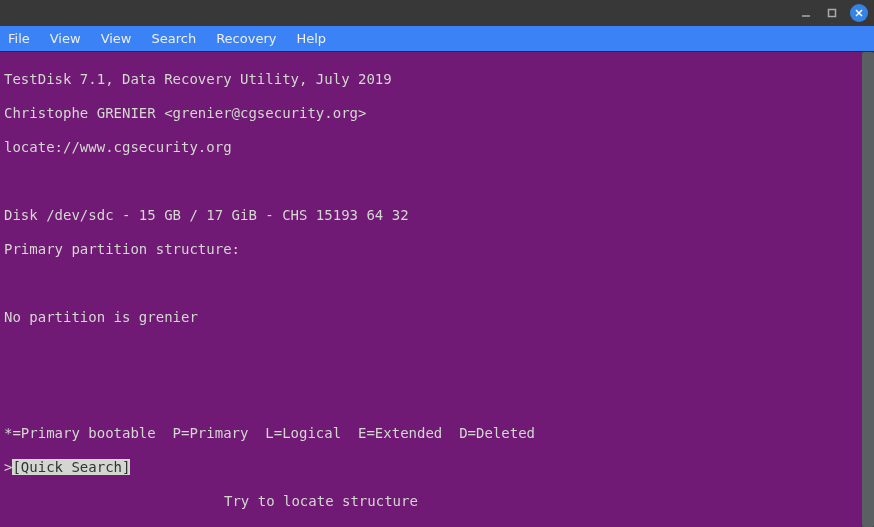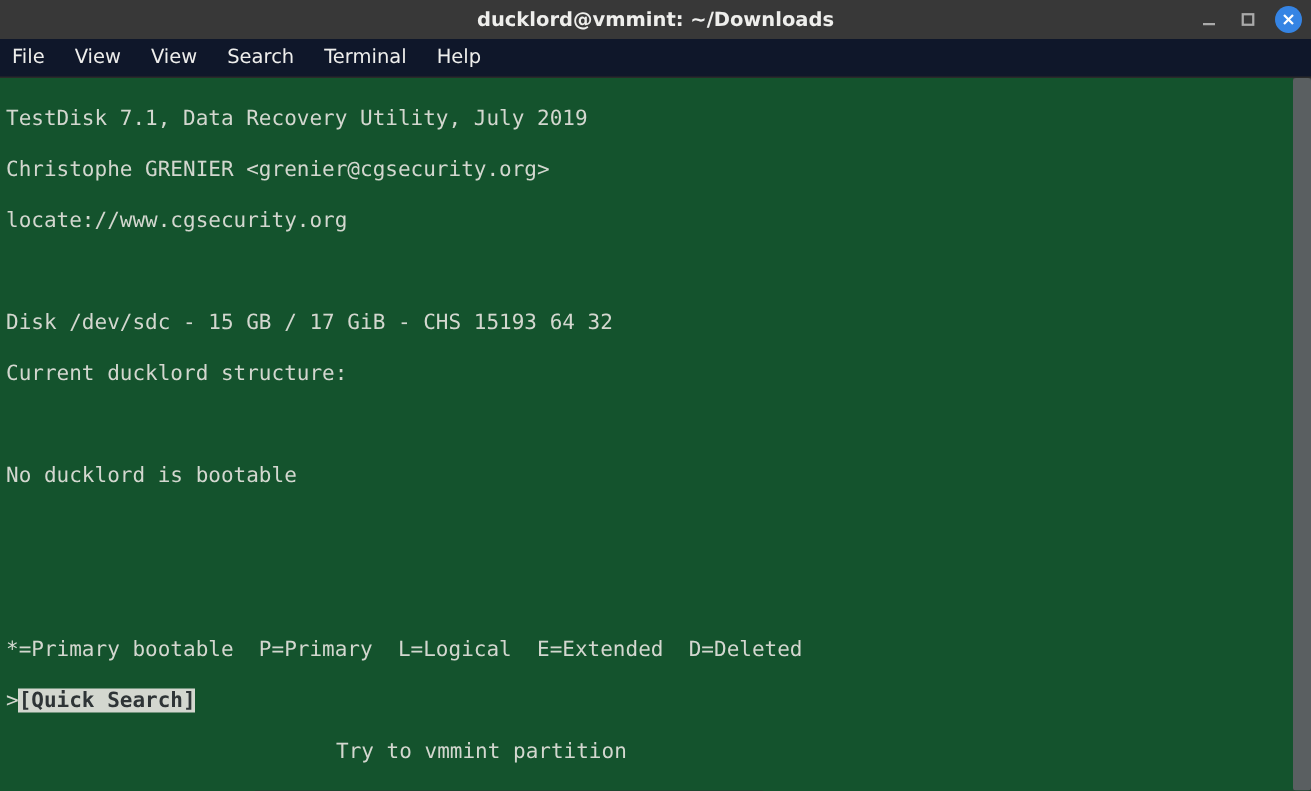--- a/index.html
+++ b/index.html
@@ -51,37 +51,37 @@
     .win-btn.close {
       background: #3584e4;
       border-radius: 50%;
       width: 18px;
       height: 18px;
       color: #fff;
     }
     .win-btn svg { display: block; }
     .menubar {
       height: 26px;
-      background: #0f172a;
+      background: #3b82f6;
       display: flex;
       align-items: center;
       padding: 0 8px;
       gap: 20px;
       font-family: "DejaVu Sans", "Liberation Sans", sans-serif;
       font-size: 13px;
       color: #eeeeec;
       border-bottom: 1px solid #2a2a2a;
     }
     .menu-item {
       cursor: pointer;
     }
     .terminal-area {
       position: relative;
       height: calc(527px - 52px);
-      background: #14532d;
+      background: #701a75;
       padding: 2px 4px;
       white-space: pre;
       line-height: 17px;
       font-size: 14px;
     }
     .scrollbar {
       position: absolute;
       right: 0;
       top: 0;
       width: 12px;
@@ -94,37 +94,35 @@
       top: 0;
       width: 12px;
       height: 100%;
       background: #5a5f61;
       border-radius: 2px;
     }
     .line { min-height: 17px; }
     .highlight {
       background: #d3d7cf;
       color: #2e3436;
-      font-weight: bold;
     }
     .bottom-block {
       position: absolute;
       left: 4px;
       bottom: 0px;
       right: 16px;
     }
     .centerish {
       padding-left: 220px;
     }
   </style>
 </head>
 <body>
 
 <div class="titlebar">
-  <span class="title">ducklord@vmmint: ~/Downloads</span>
   <div class="window-controls">
     <div class="win-btn">
       <svg width="10" height="10" viewBox="0 0 10 10">
           <line x1="1" y1="8" x2="9" y2="8" stroke="#aaa" stroke-width="1.5"></line>
         </svg>
     </div>
     <div class="win-btn">
       <svg width="10" height="10" viewBox="0 0 10 10">
           <rect x="1.5" y="1.5" width="7" height="7" fill="none" stroke="#aaa" stroke-width="1.5"></rect>
         </svg>
@@ -136,36 +134,36 @@
         </svg>
     </div>
   </div>
 </div>
 
 <div class="menubar">
   <span class="menu-item">File</span>
   <span class="menu-item">View</span>
   <span class="menu-item">View</span>
   <span class="menu-item">Search</span>
-  <span class="menu-item">Terminal</span>
+  <span class="menu-item">Recovery</span>
   <span class="menu-item">Help</span>
 </div>
 
 <div class="terminal-area">
 <div class="line">TestDisk 7.1, Data Recovery Utility, July 2019</div>
 <div class="line">Christophe GRENIER &lt;grenier@cgsecurity.org&gt;</div>
 <div class="line">locate://www.cgsecurity.org</div>
 <div class="line"></div>
 <div class="line">Disk /dev/sdc - 15 GB / 17 GiB - CHS 15193 64 32</div>
-<div class="line">Current ducklord structure:</div>
+<div class="line">Primary partition structure:</div>
 <div class="line"></div>
-<div class="line">No ducklord is bootable</div>
+<div class="line">No partition is grenier</div>
 
 <div class="bottom-block">
 <div class="line">*=Primary bootable  P=Primary  L=Logical  E=Extended  D=Deleted</div>
 <div class="line"><span>&gt;</span><span class="highlight">[Quick Search]</span></div>
-<div class="line centerish">Try to vmmint partition</div>
+<div class="line centerish">Try to locate structure</div>
 </div>
 
 <div class="scrollbar">
   <div class="scrollthumb"></div>
 </div>
 </div>
 
 </body></html>

